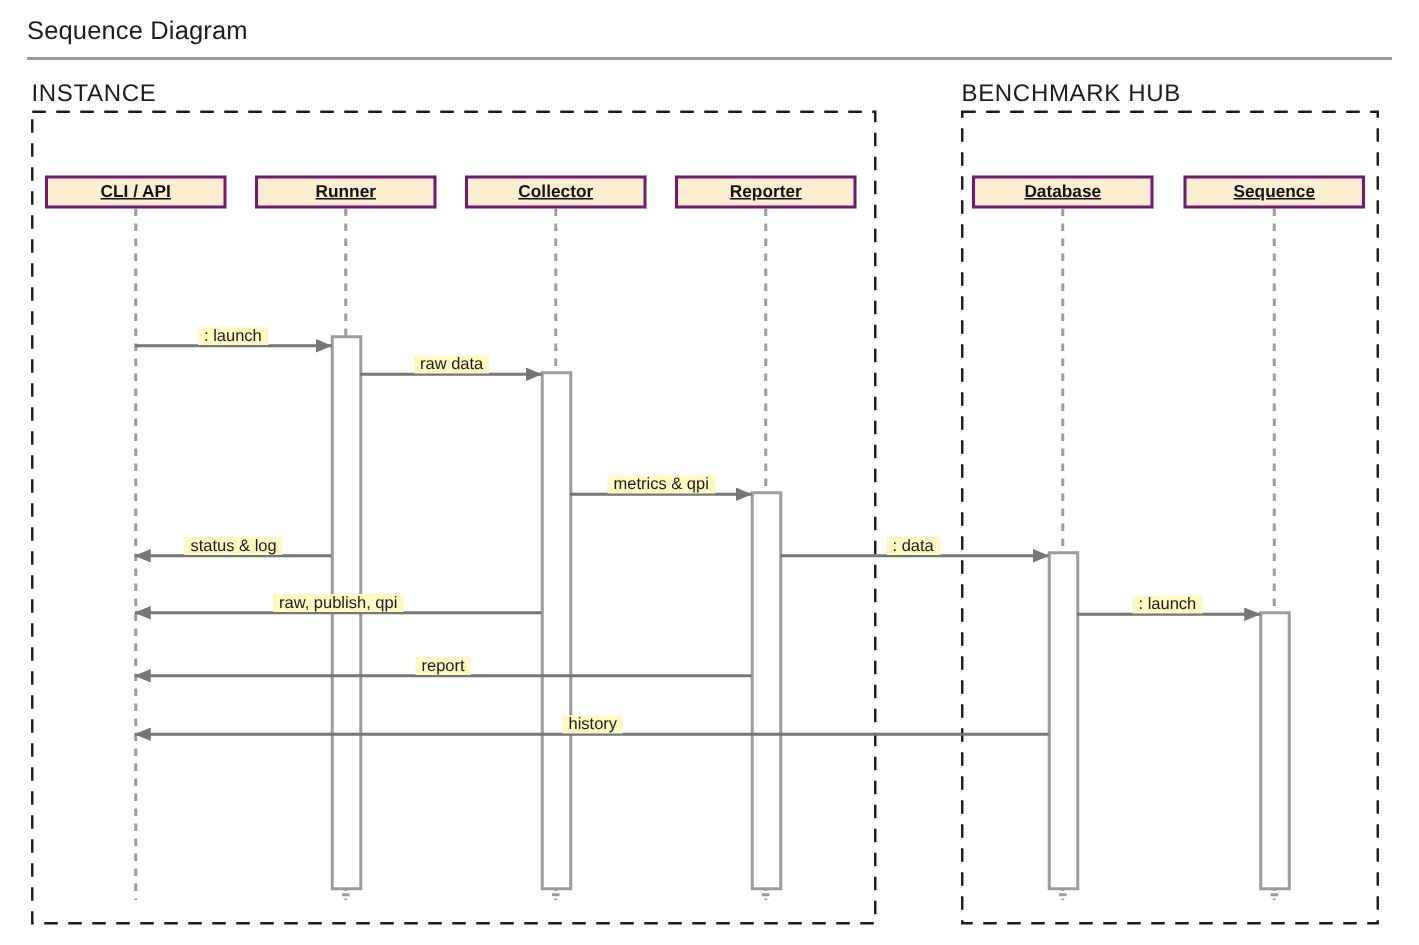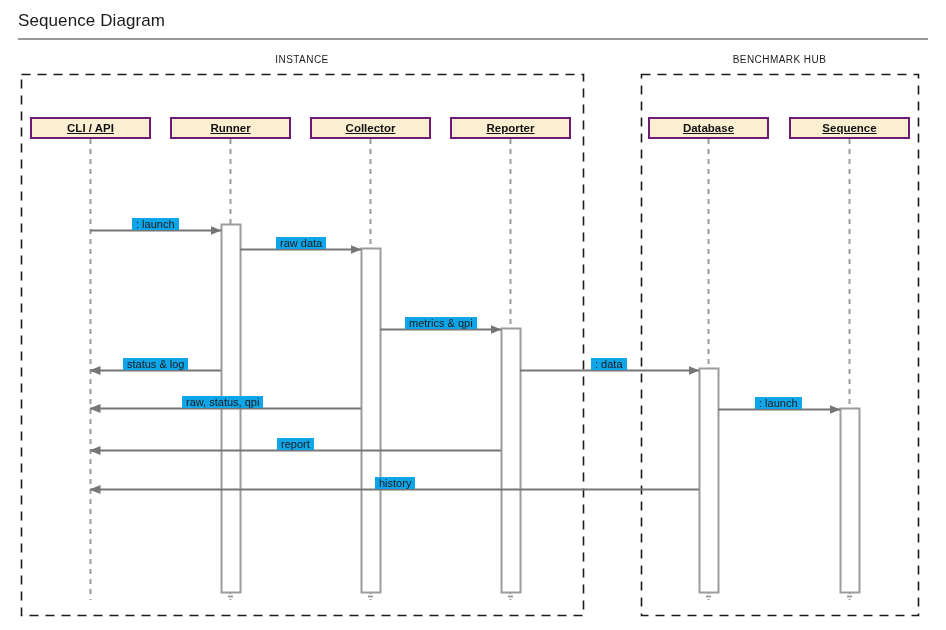--- a/index.html
+++ b/index.html
@@ -41,25 +41,24 @@
   }
   #canvas {
     position: absolute;
     left: 0;
     top: 0;
     width: 946px;
     height: 630px;
   }
   .partition-label {
     position: absolute;
-    font-size: 10px;
+    font-size: 16px;
     color: #1b1b1b;
     letter-spacing: .45px;
     white-space: nowrap;
-    text-align: center;
   }
   .lifeline-box {
     position: absolute;
     box-sizing: border-box;
     background: #fcefd1;
     border: 2px solid #701a75;
     height: 22px;
     line-height: 18px;
     text-align: center;
     font-size: 11.5px;
@@ -67,21 +66,21 @@
     color: #111111;
   }
   .lifeline-box span {
     text-decoration: underline;
     text-underline-offset: 1px;
   }
   .msg-label {
     position: absolute;
     font-size: 11px;
     color: #1b1b1b;
-    background: #0ea5e9;
+    background: #fef9c3;
     padding: 0 4px;
     white-space: nowrap;
     line-height: 12px;
   }
 </style>
 </head>
 <body>
 
 <div id="page">
 
@@ -141,19 +140,19 @@
       <div class="lifeline-box" style="left: 170px; top: 117px; width: 121px;"><span>Runner</span></div>
       <div class="lifeline-box" style="left: 310px; top: 117px; width: 121px;"><span>Collector</span></div>
       <div class="lifeline-box" style="left: 450px; top: 117px; width: 121px;"><span>Reporter</span></div>
       <div class="lifeline-box" style="left: 648px; top: 117px; width: 121px;"><span>Database</span></div>
       <div class="lifeline-box" style="left: 789px; top: 117px; width: 121px;"><span>Sequence</span></div>
       <div class="msg-label" style="left: 132px; top: 218px;">: launch</div>
       <div class="msg-label" style="left: 276px; top: 237px;">raw data</div>
       <div class="msg-label" style="left: 405px; top: 317px;">metrics &amp; qpi</div>
       <div class="msg-label" style="left: 123px; top: 358px;">status &amp; log</div>
       <div class="msg-label" style="left: 591px; top: 358px;">: data</div>
-      <div class="msg-label" style="left: 182px; top: 396px;">raw, status, qpi</div>
+      <div class="msg-label" style="left: 182px; top: 396px;">raw, publish, qpi</div>
       <div class="msg-label" style="left: 755px; top: 397px;">: launch</div>
       <div class="msg-label" style="left: 277px; top: 438px;">report</div>
       <div class="msg-label" style="left: 375px; top: 477px;">history</div>
     </div>
 
 </div>
 
 </body></html>

